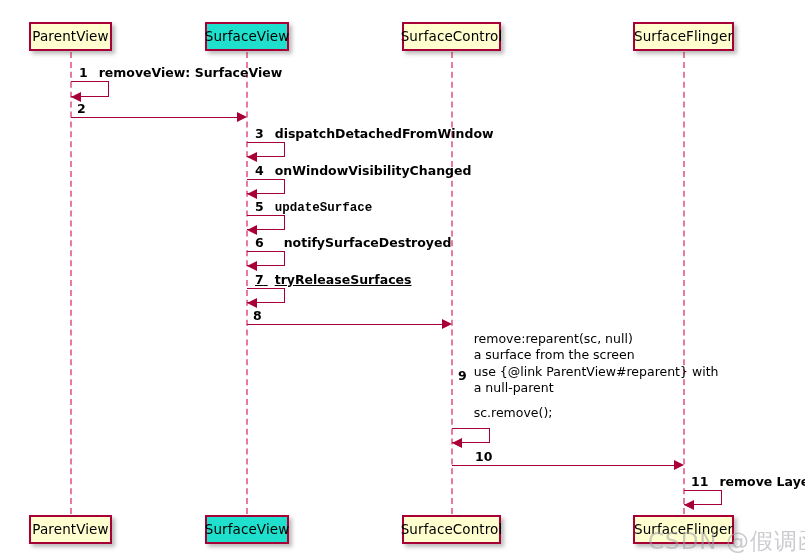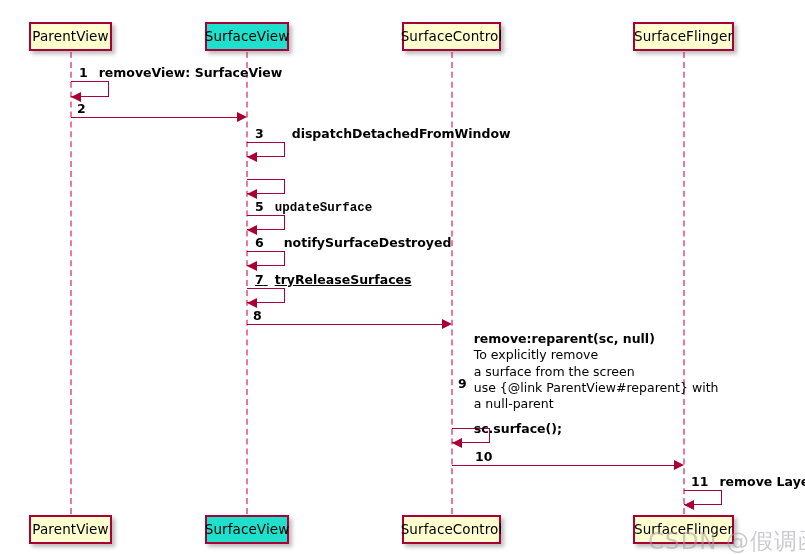--- a/index.html
+++ b/index.html
@@ -112,21 +112,21 @@
     flex: 0 0 auto;
   }
   .msg-label.block .lines {
     display: block;
   }
   .msg-label.block .lines .ln {
     display: block;
     white-space: nowrap;
     line-height: 1.30;
   }
-  .msg-label.block .lines .ln.bold { font-weight: bold; }
+  .msg-label.block .lines .ln.bold { font-weight: normal; }
   .msg-label.block .lines .ln.gap  { height: 9px; }
 
   
   .watermark {
     position: absolute;
     font-size: 23px;
     color: rgba(160,160,168,0.55);
     white-space: nowrap;
     z-index: 9;
     letter-spacing: 1px;
@@ -165,25 +165,29 @@
 
   <div class="msg-label" style="left:77px; top:98px;">
     <span class="seq">2</span>
     <span class="txt" style="margin-left:7px;"></span>
   </div>
   <div class="msg-line" style="left:71px; top:113px; width:166px;"></div>
   <div class="arrowhead right" style="left:237px; top:108px;"></div>
 
   <div class="msg-label" style="left:255px; top:123px;">
     <span class="seq">3</span>
-    <span class="txt" style="margin-left:24px;">dispatchDetachedFromWindow</span>
+    <span class="txt" style="margin-left:7px;">dispatchDetachedFromWindow</span>
   </div>
   <div class="self-loop" style="left:247px; top:138px; width:38px; height:15px;"></div>
   <div class="arrowhead left" style="left:247px; top:148px;"></div>
 
+  <div class="msg-label" style="left:255px; top:160px;">
+    <span class="seq">4</span>
+    <span class="txt" style="margin-left:7px;">onWindowVisibilityChanged</span>
+  </div>
   <div class="self-loop" style="left:247px; top:175px; width:38px; height:15px;"></div>
   <div class="arrowhead left" style="left:247px; top:185px;"></div>
 
   <div class="msg-label" style="left:255px; top:196px;">
     <span class="seq">5</span>
     <span class="txt" style="margin-left:7px;font-family:Liberation Mono, monospace;">updateSurface</span>
   </div>
   <div class="self-loop" style="left:247px; top:211px; width:38px; height:15px;"></div>
   <div class="arrowhead left" style="left:247px; top:221px;"></div>
 
@@ -205,26 +209,25 @@
     <span class="seq">8</span>
     <span class="txt" style="margin-left:7px;"></span>
   </div>
   <div class="msg-line" style="left:247px; top:320px; width:195px;"></div>
   <div class="arrowhead right" style="left:442px; top:315px;"></div>
 
   <div class="msg-label block" style="left:458px; top:327px; width:300px;">
     <span class="seq">9</span>
     <span class="lines">
       <span class="ln bold">remove:reparent(sc, null)</span>
-      <span class="ln">To explicitly remove</span>
       <span class="ln">a surface from the screen</span>
       <span class="ln">use {@link ParentView#reparent} with</span>
       <span class="ln">a null-parent</span>
       <span class="ln gap"></span>
-      <span class="ln bold">sc.surface();</span>
+      <span class="ln bold">sc.remove();</span>
     </span>
   </div>
   <div class="self-loop" style="left:452px; top:424px; width:38px; height:15px;"></div>
   <div class="arrowhead left" style="left:452px; top:434px;"></div>
 
   <div class="msg-label" style="left:458px; top:446px;margin-left:17px;">
     <span class="seq">10</span>
     <span class="txt" style="margin-left:7px;"></span>
   </div>
   <div class="msg-line" style="left:452px; top:461px; width:222px;"></div>

